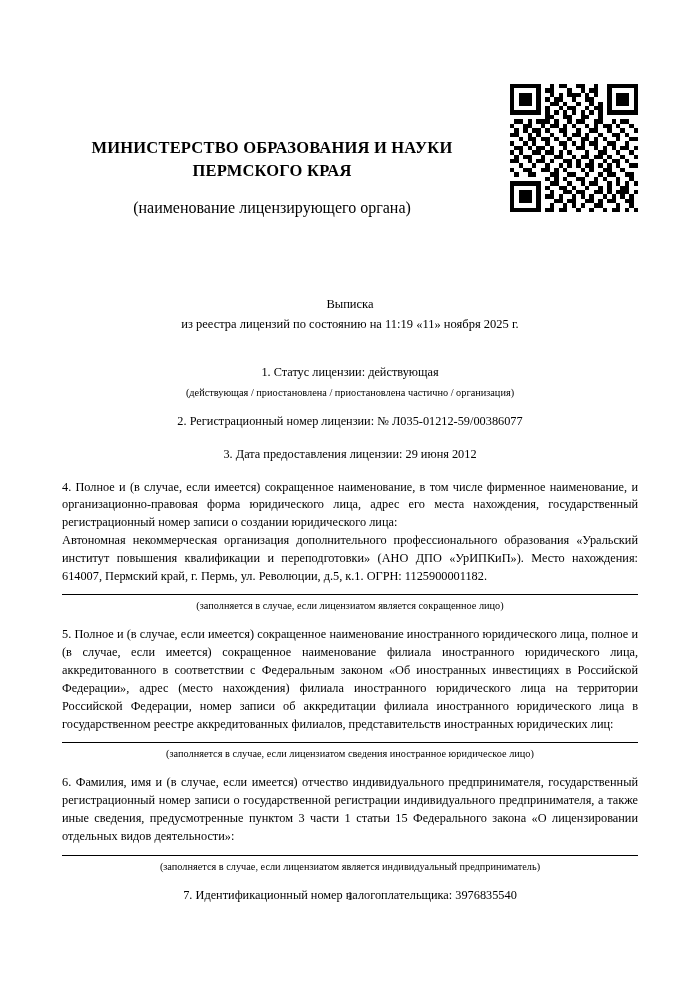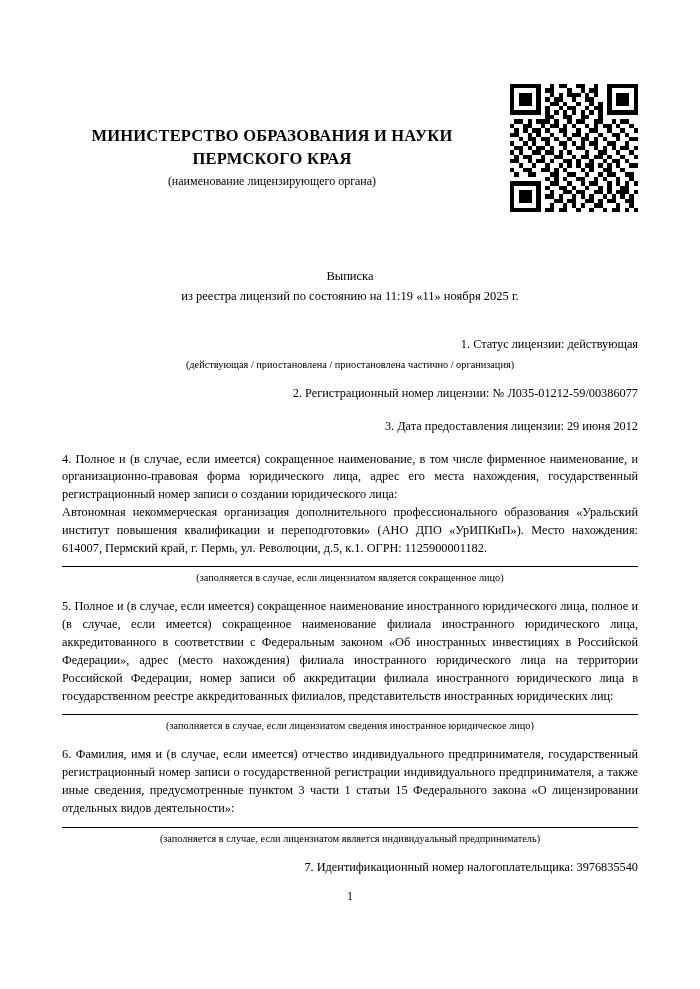--- a/index.html
+++ b/index.html
@@ -13,21 +13,21 @@
     position: relative;
     font-family: "Liberation Serif", serif;
     color: #000000;
     overflow: hidden;
   }
   .page {
     position: relative;
     width: 700px;
     height: 953px;
     box-sizing: border-box;
-    padding: 0 62px;
+    padding: 12px 62px;
   }
   .qr {
     position: absolute;
     top: 84px;
     right: 62px;
     width: 128px;
     height: 128px;
   }
   .qr svg { display: block; }
 
@@ -37,22 +37,22 @@
     width: 420px;
     margin-left: 0;
   }
   .org-title {
     font-size: 16.5px;
     font-weight: bold;
     line-height: 1.38;
     letter-spacing: 0.2px;
   }
   .org-sub {
-    margin-top: 3px;
-    font-size: 12px;
+    margin-top: 16px;
+    font-size: 16px;
     font-style: normal;
   }
 
   .doc-type {
     margin-top: 78px;
     text-align: center;
     font-size: 12.5px;
     line-height: 1.5;
     font-family: Liberation Serif, serif;
   }
@@ -63,21 +63,21 @@
   }
   .item {
     margin-bottom: 15px;
   }
   .item p {
     margin: 0;
     font-size: 12.3px;
     line-height: 1.45;
     text-align: justify;
   }
-  .item p.nojust { text-align: right; }
+  .item p.nojust { text-align: center; }
   .caption {
     text-align: center;
     font-size: 10.3px;
     margin-top: 5px;
   }
   .rule {
     border: none;
     border-top: 1px solid #000;
     margin: 9px 0 4px 0;
   }

